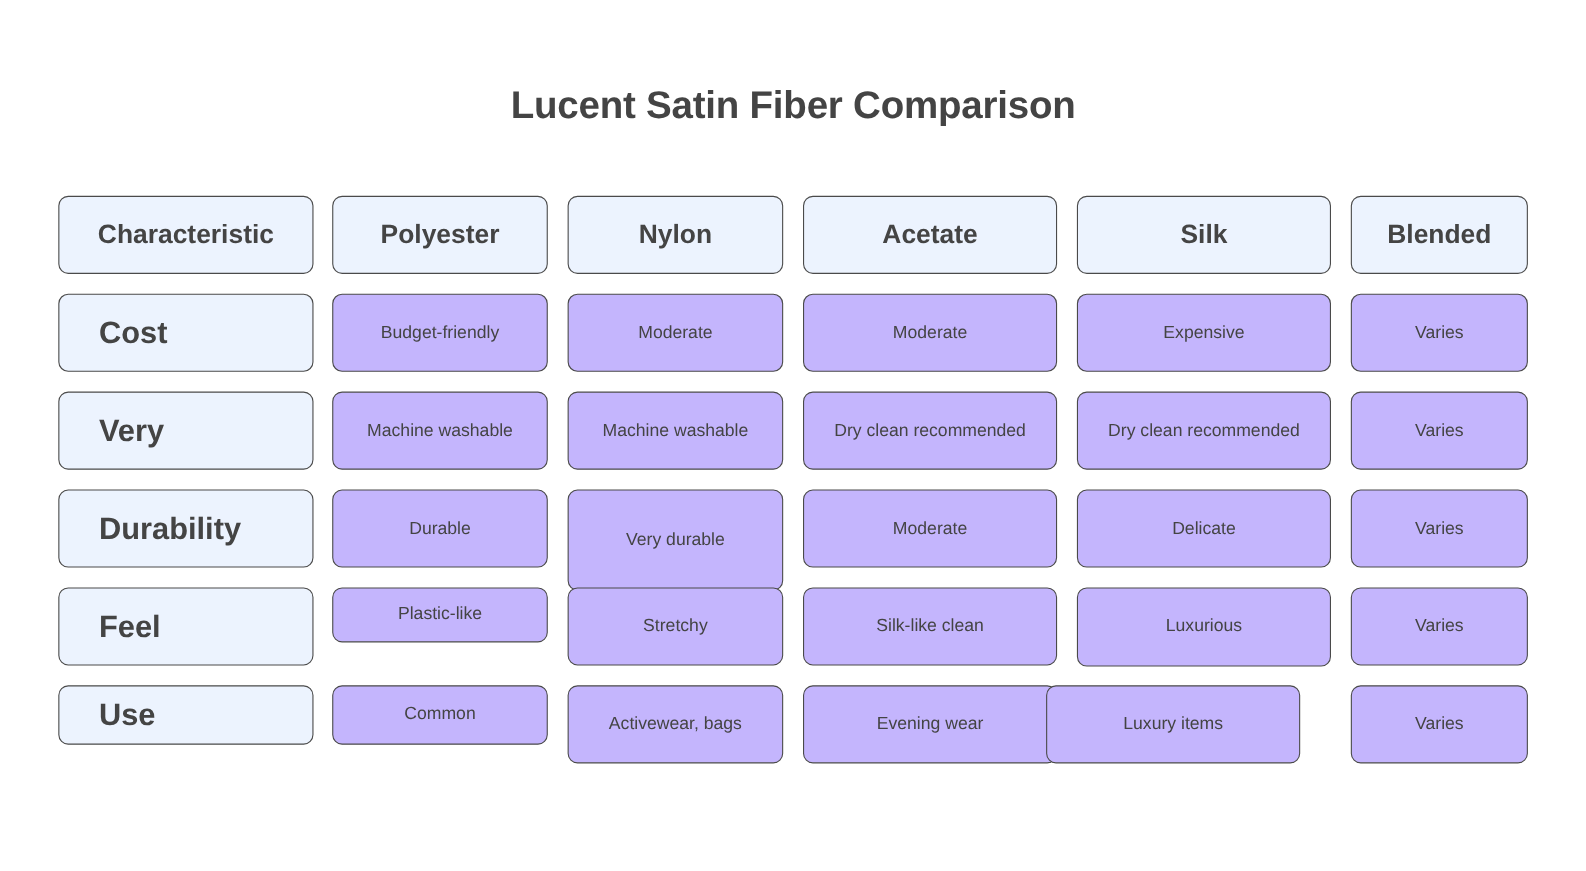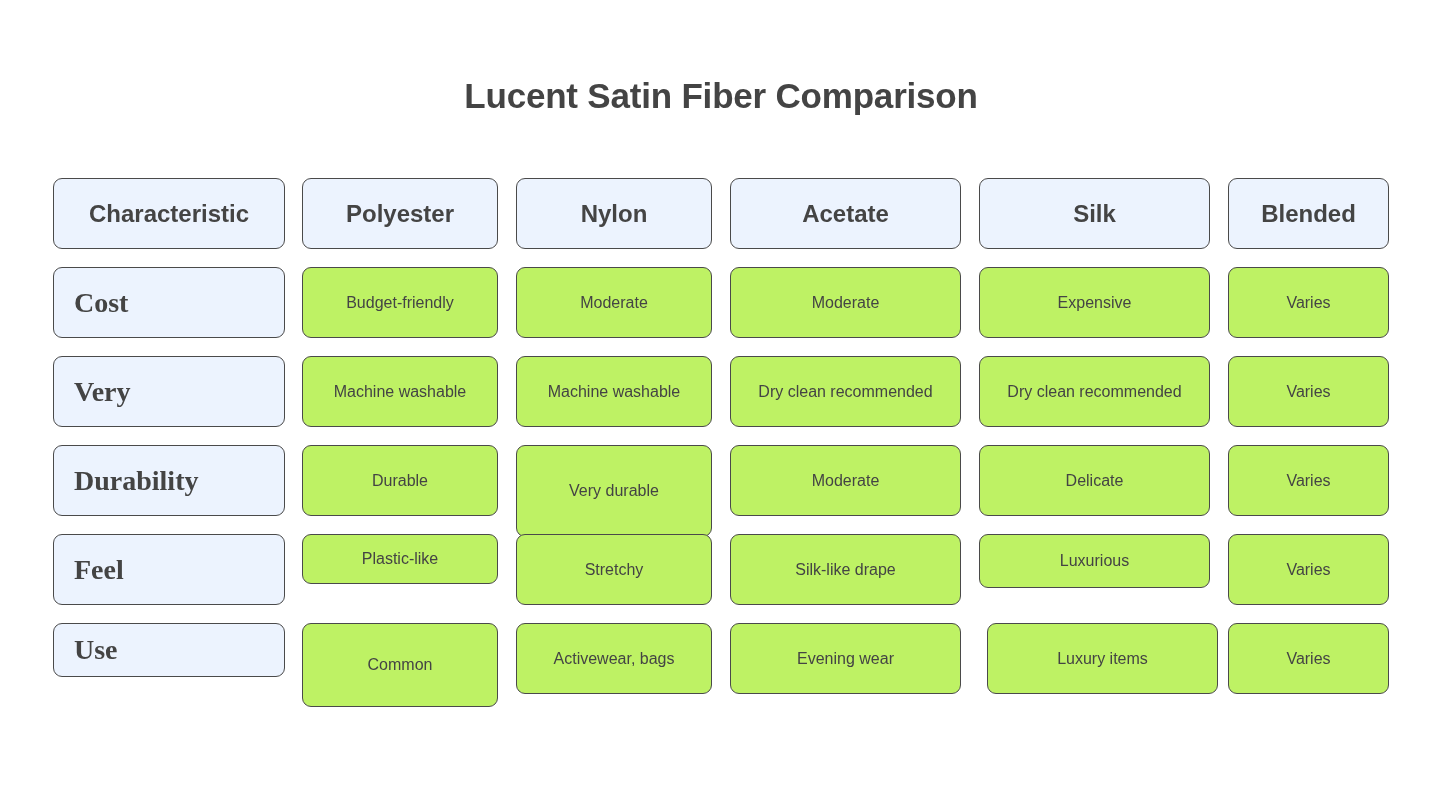--- a/index.html
+++ b/index.html
@@ -2,24 +2,24 @@
 <html><head>
 <meta charset="utf-8">
 <style>
   html, body { margin: 0; padding: 0; background: #ffffff; }
   body { width: 1442px; height: 792px; position: relative; overflow: hidden;
          font-family: "Liberation Sans", "DejaVu Sans", sans-serif; color: #444444; }
   .title { position: absolute; top: 76px; left: 0; width: 1442px; text-align: center;
            font-size: 35px; font-weight: bold; color: #444444; letter-spacing: -0.2px; }
   .cell { position: absolute; box-sizing: border-box; border: 1.5px solid #4a4a4a;
           border-radius: 9px; display: flex; align-items: center; justify-content: center;
-          background: #bef264; }
+          background: #c4b5fd; }
   .cell.hdr { background: #ECF3FE; font-size: 24px; font-weight: bold; color: #444444; }
   .cell.rowhdr { background: #ECF3FE; font-size: 28px; font-weight: bold; color: #444444;
-                 justify-content: flex-start; padding-left: 20px; font-family: Liberation Serif, serif; }
+                 justify-content: flex-start; padding-left: 36px; }
   .cell.val { font-size: 16px; color: #444444; }
 </style>
 </head>
 <body>
 
 <div class="title">Lucent Satin Fiber Comparison</div>
 
 <div id="grid">
     <div class="cell hdr" style="left: 53px; top: 178px; width: 232px; height: 71px;">Characteristic</div>
     <div class="cell hdr" style="left: 302px; top: 178px; width: 196px; height: 71px;">Polyester</div>
@@ -41,22 +41,22 @@
     <div class="cell val" style="left: 1228px; top: 356px; width: 161px; height: 71px;">Varies</div>
     <div class="cell rowhdr" style="left: 53px; top: 445px; width: 232px; height: 71px;">Durability</div>
     <div class="cell val" style="left: 302px; top: 445px; width: 196px; height: 71px;">Durable</div>
     <div class="cell val" style="left: 516px; top: 445px; width: 196px; height: 92px;">Very durable</div>
     <div class="cell val" style="left: 730px; top: 445px; width: 231px; height: 71px;">Moderate</div>
     <div class="cell val" style="left: 979px; top: 445px; width: 231px; height: 71px;">Delicate</div>
     <div class="cell val" style="left: 1228px; top: 445px; width: 161px; height: 71px;">Varies</div>
     <div class="cell rowhdr" style="left: 53px; top: 534px; width: 232px; height: 71px;">Feel</div>
     <div class="cell val" style="left: 302px; top: 534px; width: 196px; height: 50px;">Plastic-like</div>
     <div class="cell val" style="left: 516px; top: 534px; width: 196px; height: 71px;">Stretchy</div>
-    <div class="cell val" style="left: 730px; top: 534px; width: 231px; height: 71px;">Silk-like drape</div>
-    <div class="cell val" style="left: 979px; top: 534px; width: 231px; height: 54px;">Luxurious</div>
+    <div class="cell val" style="left: 730px; top: 534px; width: 231px; height: 71px;">Silk-like clean</div>
+    <div class="cell val" style="left: 979px; top: 534px; width: 231px; height: 72px;">Luxurious</div>
     <div class="cell val" style="left: 1228px; top: 534px; width: 161px; height: 71px;">Varies</div>
     <div class="cell rowhdr" style="left: 53px; top: 623px; width: 232px; height: 54px;">Use</div>
-    <div class="cell val" style="left: 302px; top: 623px; width: 196px; height: 84px;">Common</div>
+    <div class="cell val" style="left: 302px; top: 623px; width: 196px; height: 54px;">Common</div>
     <div class="cell val" style="left: 516px; top: 623px; width: 196px; height: 71px;">Activewear, bags</div>
     <div class="cell val" style="left: 730px; top: 623px; width: 231px; height: 71px;">Evening wear</div>
-    <div class="cell val" style="left: 951px; top: 623px; width: 231px; height: 71px; margin-left: 36px;">Luxury items</div>
+    <div class="cell val" style="left: 951px; top: 623px; width: 231px; height: 71px;">Luxury items</div>
     <div class="cell val" style="left: 1228px; top: 623px; width: 161px; height: 71px;">Varies</div>
   </div>
 
 </body></html>

